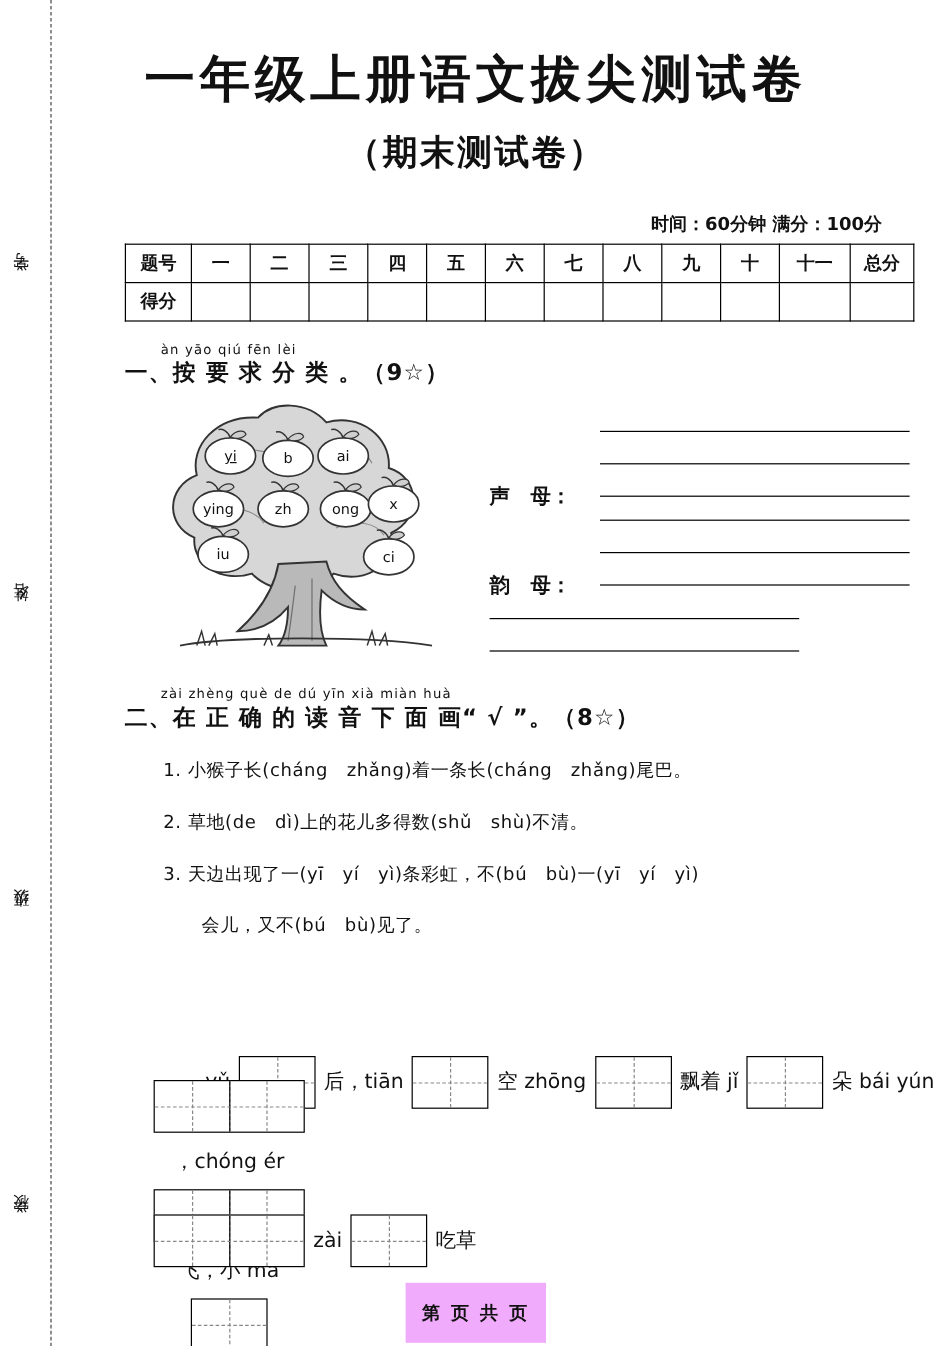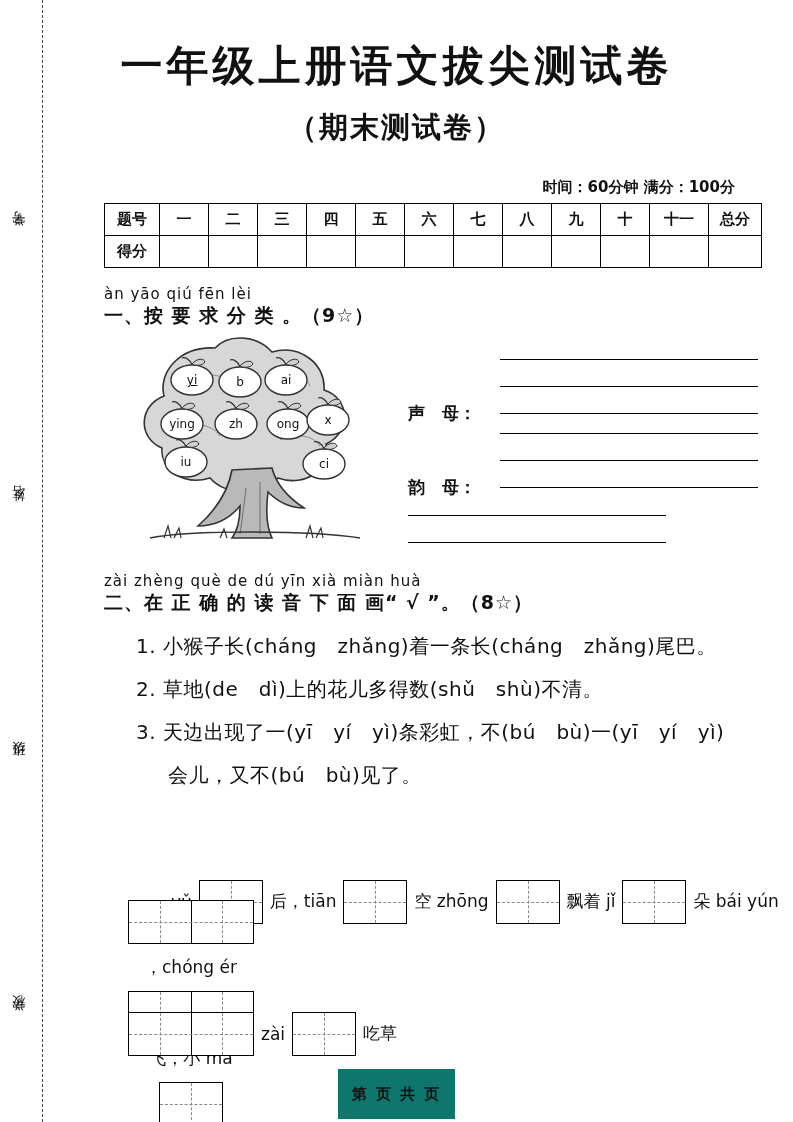--- a/index.html
+++ b/index.html
@@ -62,21 +62,21 @@
     font-weight:bold;
   }
   .scoretable td.lbl{width:52px;}
   .scoretable td.cel{width:46px;}
   .scoretable td.wide{width:56px;}
   .scoretable td.tot{width:50px;}
 
   
   .sec{position:absolute;font-family:"DejaVu Sans", sans-serif;}
   .sec .pinyin{
-    font-size:15px;letter-spacing:1px;
+    font-size:11px;letter-spacing:1px;margin-left:30px;
     font-family:"DejaVu Sans", sans-serif;
   }
   .sec .head{
     font-size:19px;font-weight:bold;letter-spacing:1px;
     white-space:nowrap;
   }
 
   .s-one{left:104px;top:285px;}
   .s-two{left:104px;top:572px;}
   .s-three{left:104px;top:822px;}
@@ -90,21 +90,21 @@
 
   .g1{left:408px;top:344px;}
   .g2{left:408px;top:418px;}
   .g3{left:408px;top:500px;}
 
   .rowline{display:flex;align-items:flex-end;}
   .rowline .lab{width:92px;font-size:17px;font-weight:bold;}
   .rowline .stack .ln{margin-bottom:11px;}
 
   
-  .q{position:absolute;font-size:20px;font-family:"DejaVu Sans", sans-serif;letter-spacing:0.5px;}
+  .q{position:absolute;font-size:15px;font-family:"DejaVu Sans", sans-serif;letter-spacing:0.5px;}
   .q2a{left:136px;top:633px;}
   .q2b{left:136px;top:676px;}
   .q2c{left:136px;top:719px;}
   .q2d{left:168px;top:762px;}
 
   
   .tzrow{position:absolute;display:flex;align-items:center;font-size:17px;font-family:"DejaVu Sans", sans-serif;}
   .r1{left:168px;top:878px;}
   .r2{left:124px;top:900px;flex-direction:column;}
   .r3{left:124px;top:1010px;}
@@ -126,21 +126,21 @@
     position:absolute;left:50%;top:0;bottom:0;border-left:1px solid #000;
   }
   .tz.pair .q1{position:absolute;left:25%;top:0;bottom:0;border-left:1px dashed #888;}
   .tz.pair .q3{position:absolute;left:75%;top:0;bottom:0;border-left:1px dashed #888;}
   .txt{margin:12px 3px;white-space:nowrap;}
 
   .footer{
     position:absolute;left:0;right:0;bottom:18px;text-align:center;
     font-size:15px;font-weight:bold;font-family:"DejaVu Sans", sans-serif;
   }
-  .footer span{background:#0f766e;padding:16px 14px;letter-spacing:2px;}
+  .footer span{background:#f0abfc;padding:16px 14px;letter-spacing:2px;}
 
   .apple-label{font-size:12px;font-family:"DejaVu Sans", sans-serif;}
 </style>
 </head>
 <body>
 
 <div class="page">
 
   <div class="cutline"></div>
 

